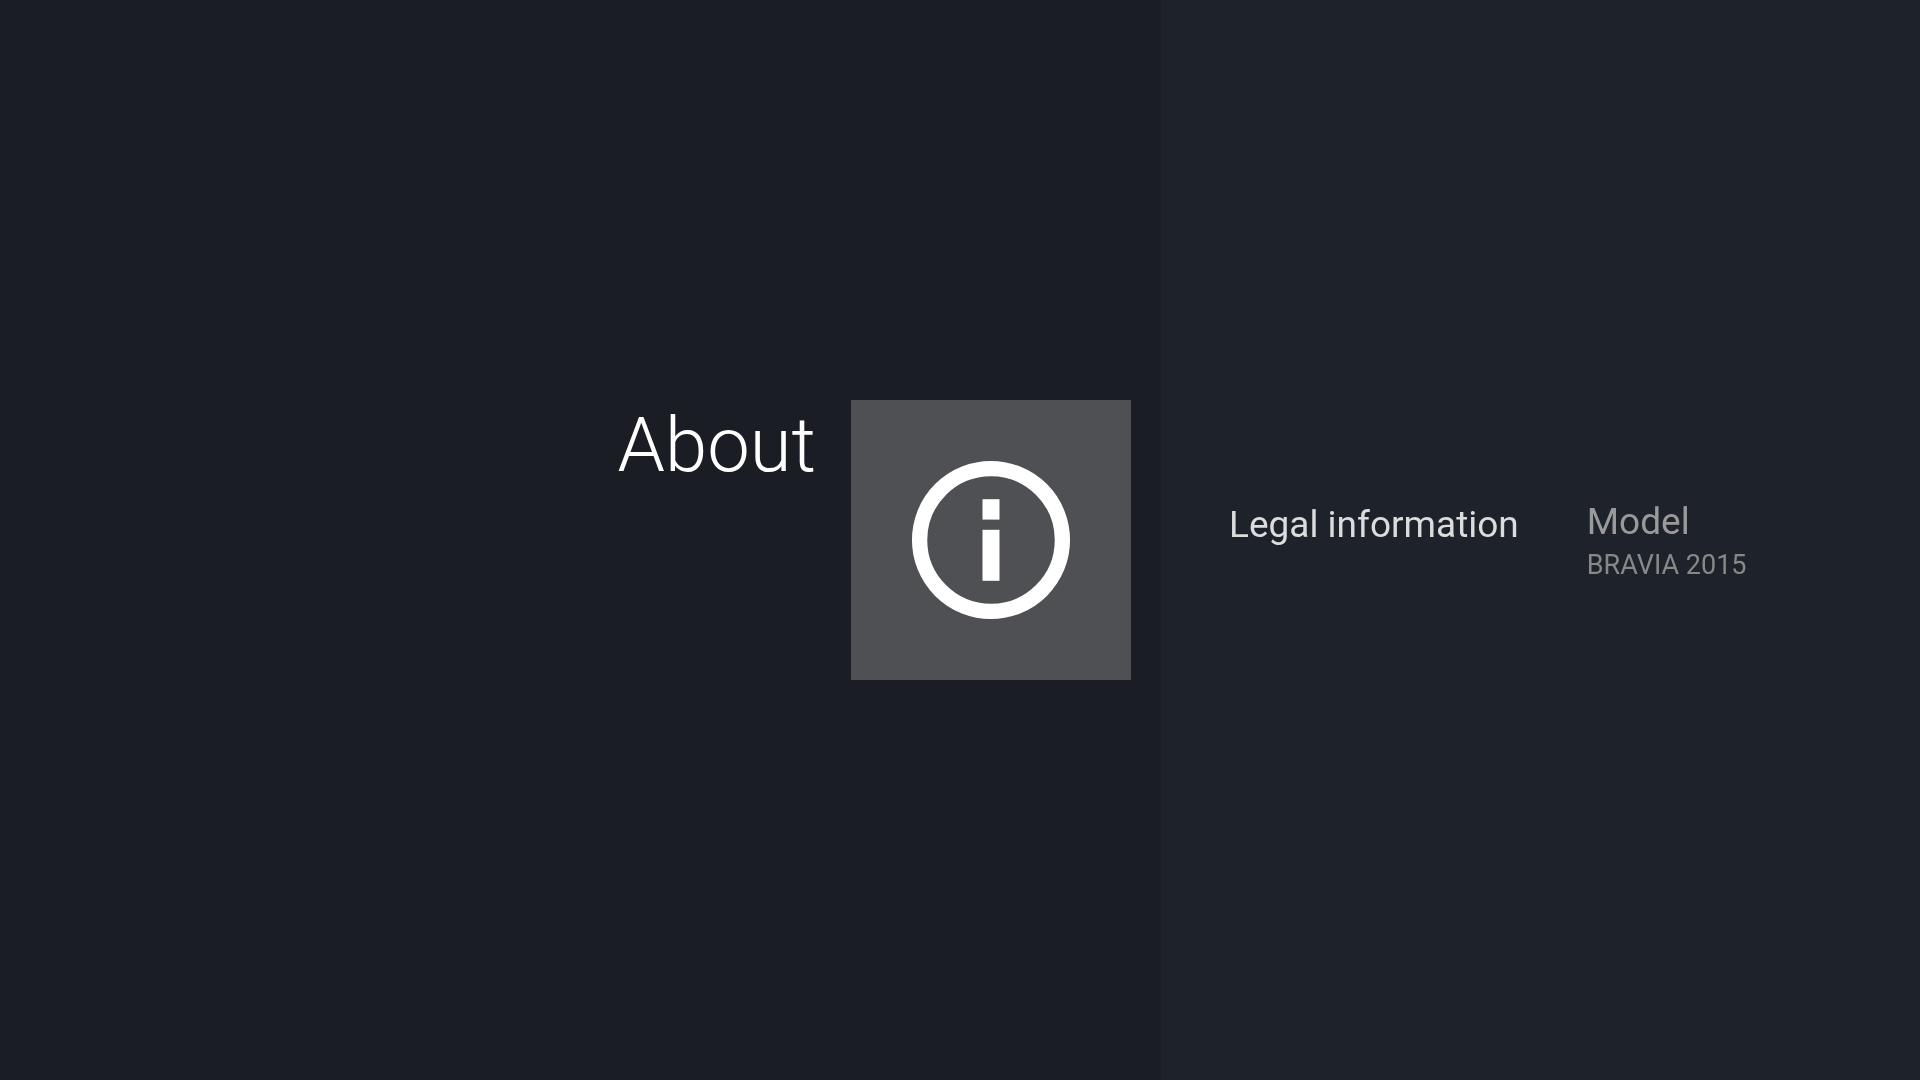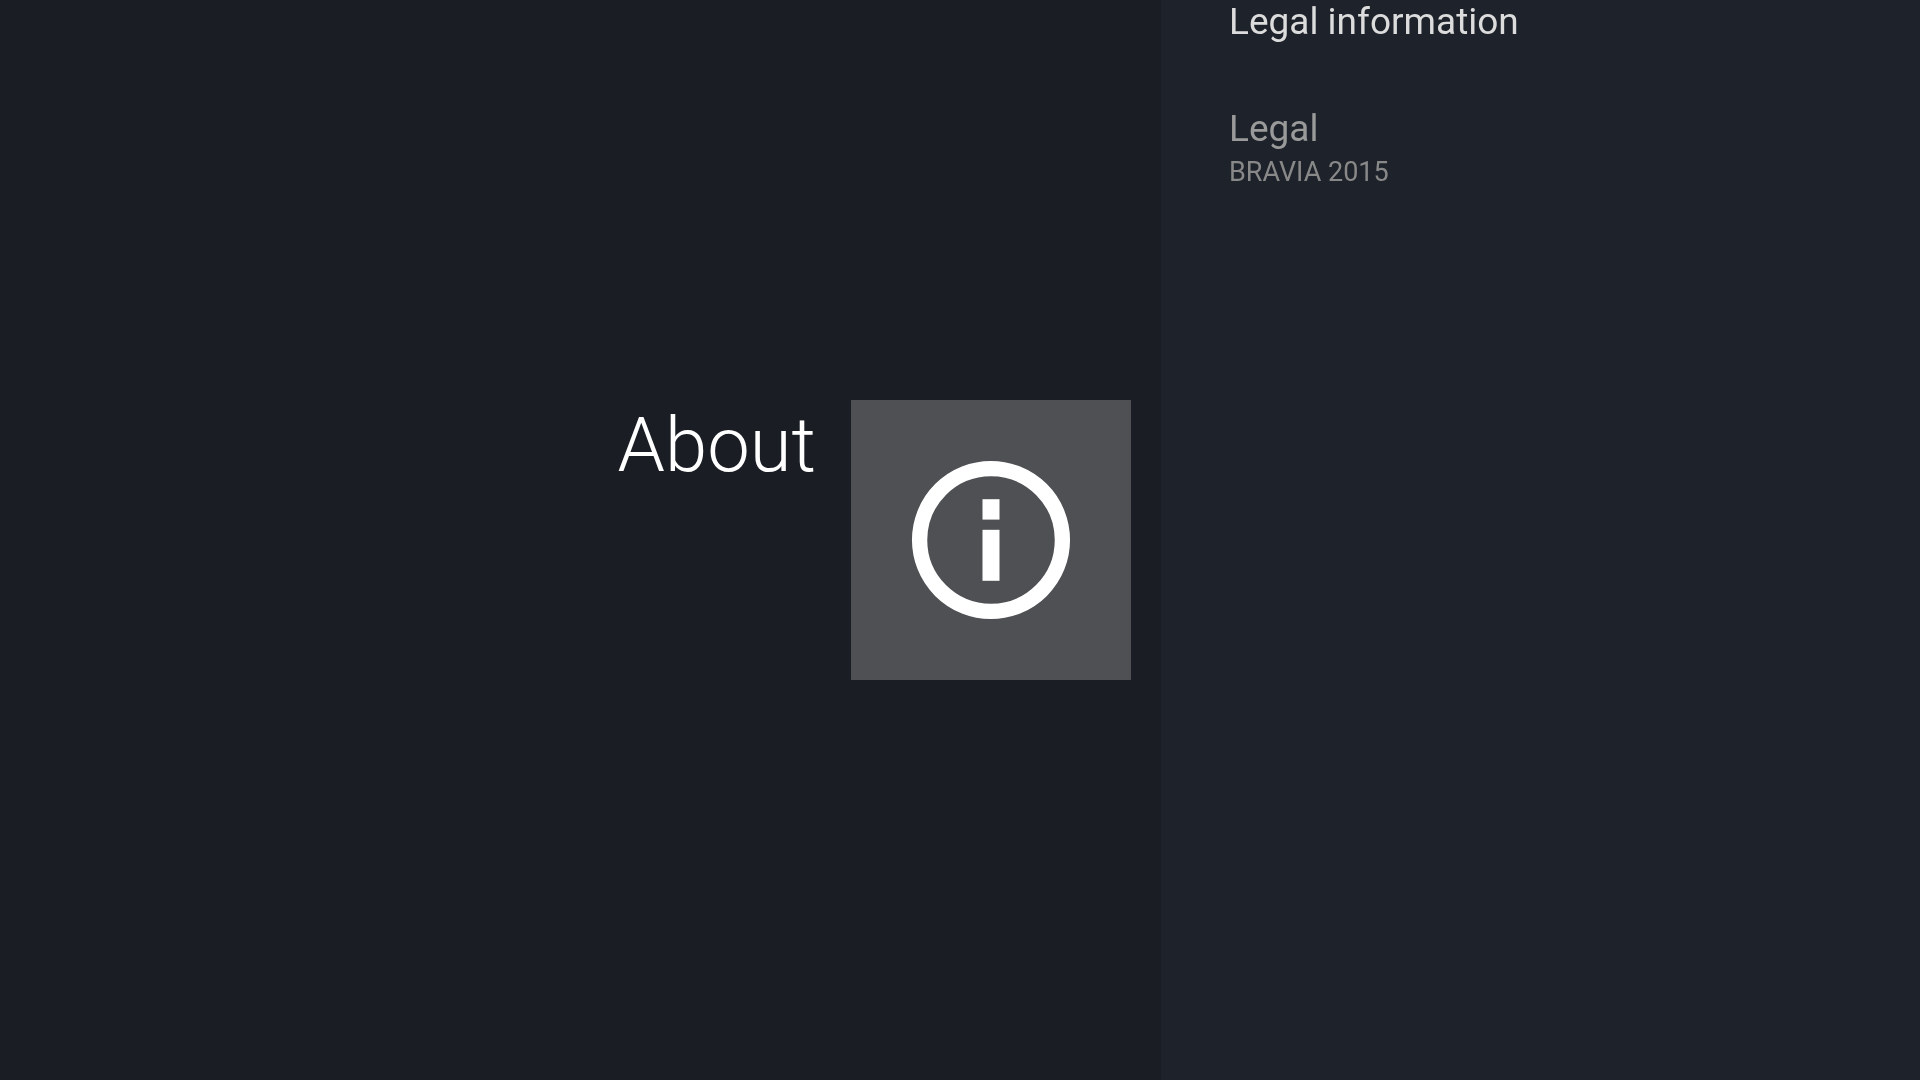--- a/index.html
+++ b/index.html
@@ -44,21 +44,21 @@
     }
     .info-icon-svg {
       width: 170px;
       height: 170px;
     }
     .right-panel {
       flex: 1;
       height: 1080px;
       background: #1e232b;
       display: flex;
-      flex-direction: column;
+      flex-direction: row;
     }
     .list-item {
       padding: 32px 0 32px 68px;
       display: flex;
       flex-direction: column;
       justify-content: center;
     }
     .list-item.selected {
       background: #2a2f36;
     }
@@ -102,21 +102,21 @@
 </div>
 
 <div class="right-panel">
 
   <div class="list-item first">
     <div class="item-label-primary">Legal information</div>
   </div>
 
 
   <div class="list-item dimmed">
-    <div class="item-label-primary">Legal</div>
+    <div class="item-label-primary">Model</div>
     <div class="item-label-secondary">BRAVIA 2015</div>
   </div>
 
   <div class="list-item dimmed">
   </div>
 
 
 </div>
 
 </body></html>

